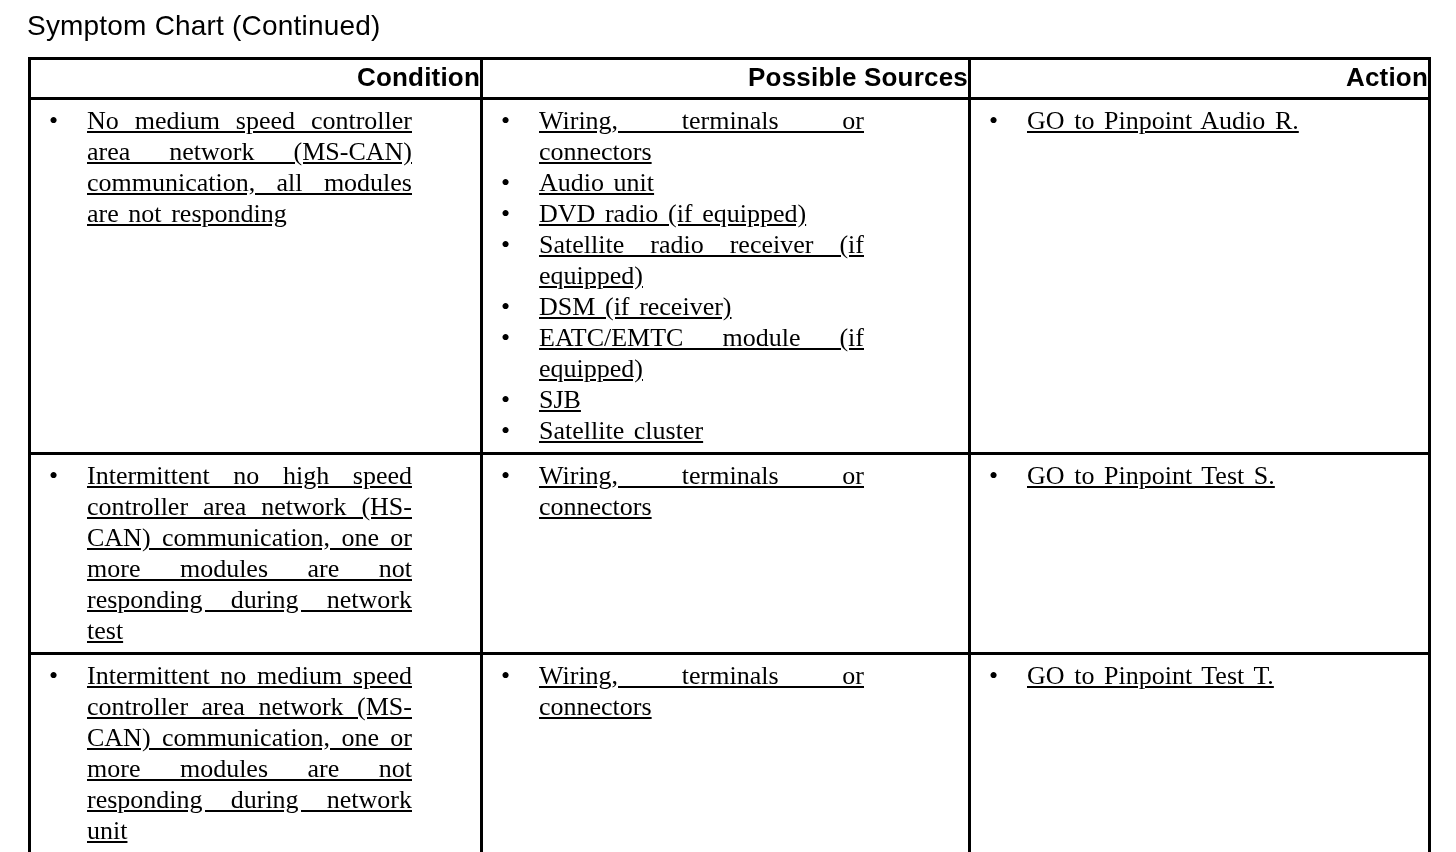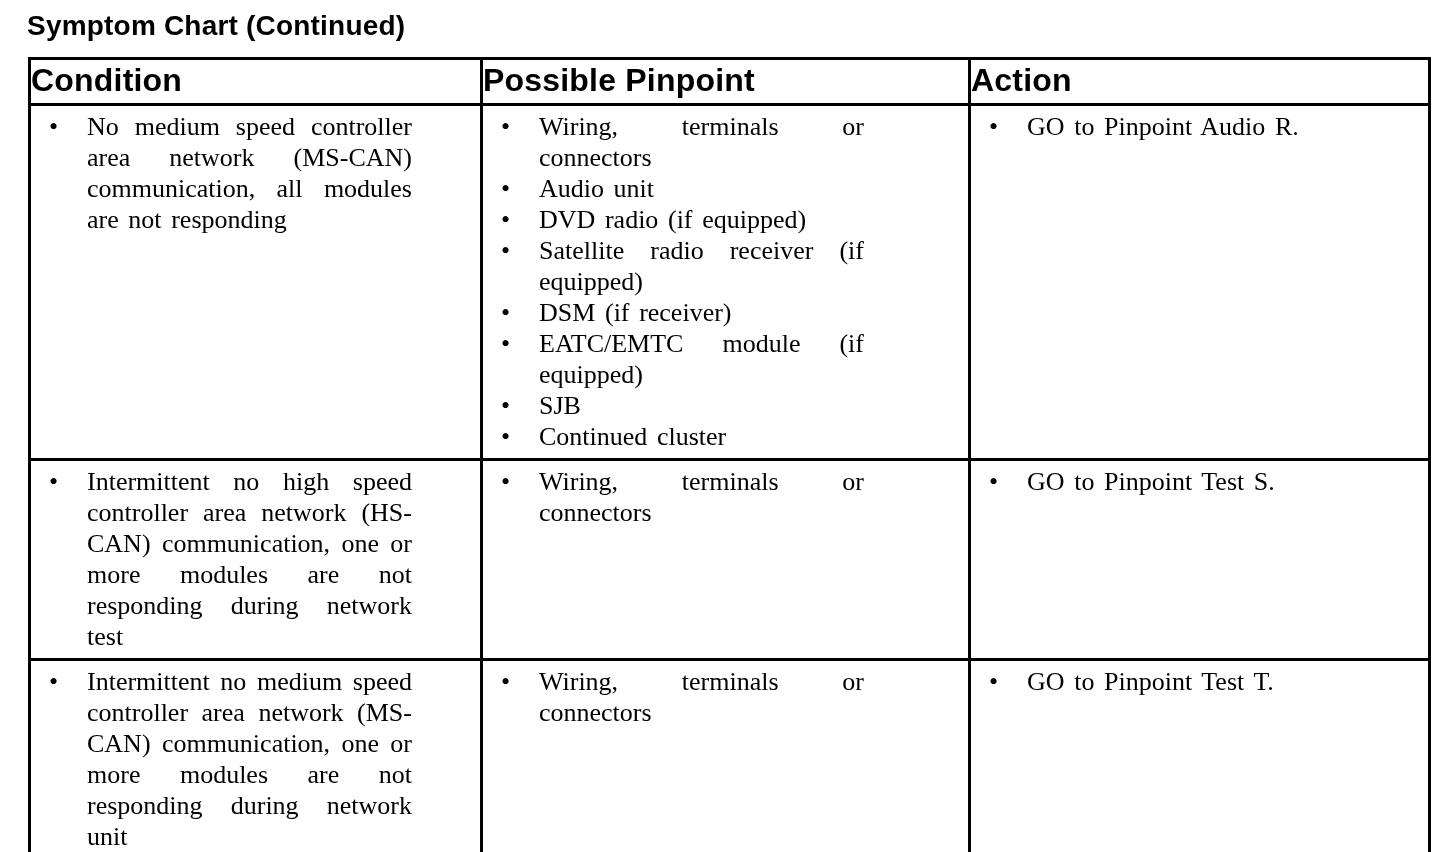--- a/index.html
+++ b/index.html
@@ -8,42 +8,42 @@
     background: #ffffff;
     color: #000000;
     font-family: "Liberation Serif", serif;
     position: relative;
     overflow: hidden;
   }
   .page-title {
     position: absolute;
     left: 27px; top: 10px;
     font-family: "Liberation Sans", sans-serif;
-    font-weight: bold;
+    font-weight: normal;
     font-size: 28px;
     letter-spacing: 0.2px;
     white-space: nowrap;
   }
   table.symptom-chart {
     position: absolute;
     left: 28px; top: 57px;
     width: 1400px;
     border-collapse: collapse;
     table-layout: fixed;
   }
   .symptom-chart th, .symptom-chart td {
     border: 3px solid #000000;
     vertical-align: top;
     padding: 0;
   }
   .symptom-chart th {
     font-family: "Liberation Sans", sans-serif;
     font-weight: bold;
-    font-size: 32px;
-    text-align: left;
+    font-size: 26px;
+    text-align: right;
     padding: 2px 0 4px 0;
     letter-spacing: 0.2px;
   }
   .cell-list {
     list-style: none;
     margin: 5px 0 6px 0;
     padding: 0;
   }
   .cell-list li {
     position: relative;
@@ -55,37 +55,38 @@
   .bullet {
     position: absolute;
     left: 18px;
     top: 0;
     line-height: 31px;
   }
   .li-text {
     display: block;
     width: 325px;
     text-align: justify;
+    text-decoration: underline;
   }
 </style>
 </head>
 <body>
 
 <div class="page-title">Symptom Chart (Continued)</div>
 
 <table class="symptom-chart">
   <colgroup>
     <col style="width:452px">
     <col style="width:488px">
     <col style="width:460px">
   </colgroup>
   <thead>
     <tr>
       <th>Condition</th>
-      <th>Possible Pinpoint</th>
+      <th>Possible Sources</th>
       <th>Action</th>
     </tr>
   </thead>
   <tbody id="chart-body">
       <tr>
         <td>
           <ul class="cell-list">
             <li>
               <span class="bullet">•</span>
               <span class="li-text">No medium speed controller area network (MS-CAN) communication, all modules are not responding</span>
@@ -117,21 +118,21 @@
             <li>
               <span class="bullet">•</span>
               <span class="li-text">EATC/EMTC module (if equipped)</span>
             </li>
             <li>
               <span class="bullet">•</span>
               <span class="li-text">SJB</span>
             </li>
             <li>
               <span class="bullet">•</span>
-              <span class="li-text">Continued cluster</span>
+              <span class="li-text">Satellite cluster</span>
             </li>
           </ul>
         </td>
         <td>
           <ul class="cell-list">
             <li>
               <span class="bullet">•</span>
               <span class="li-text">GO to Pinpoint Audio R.</span>
             </li>
           </ul>

